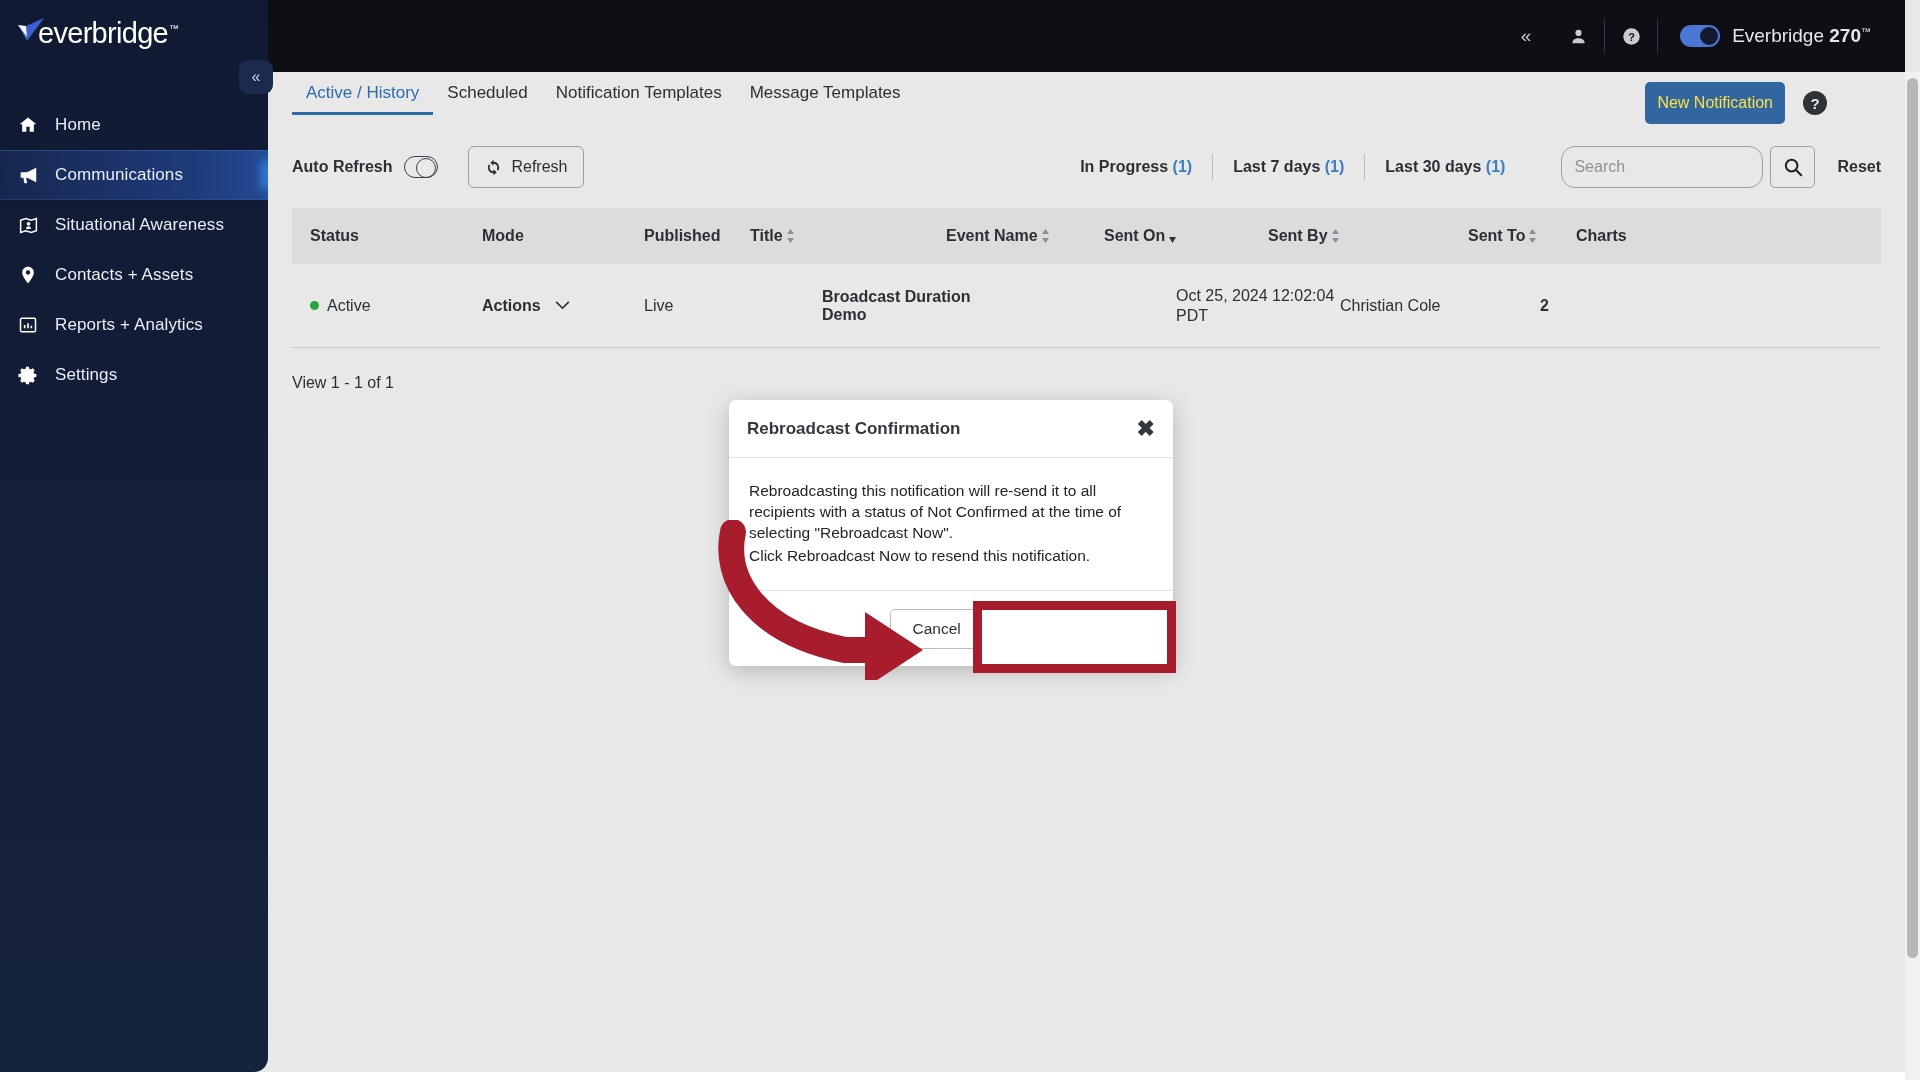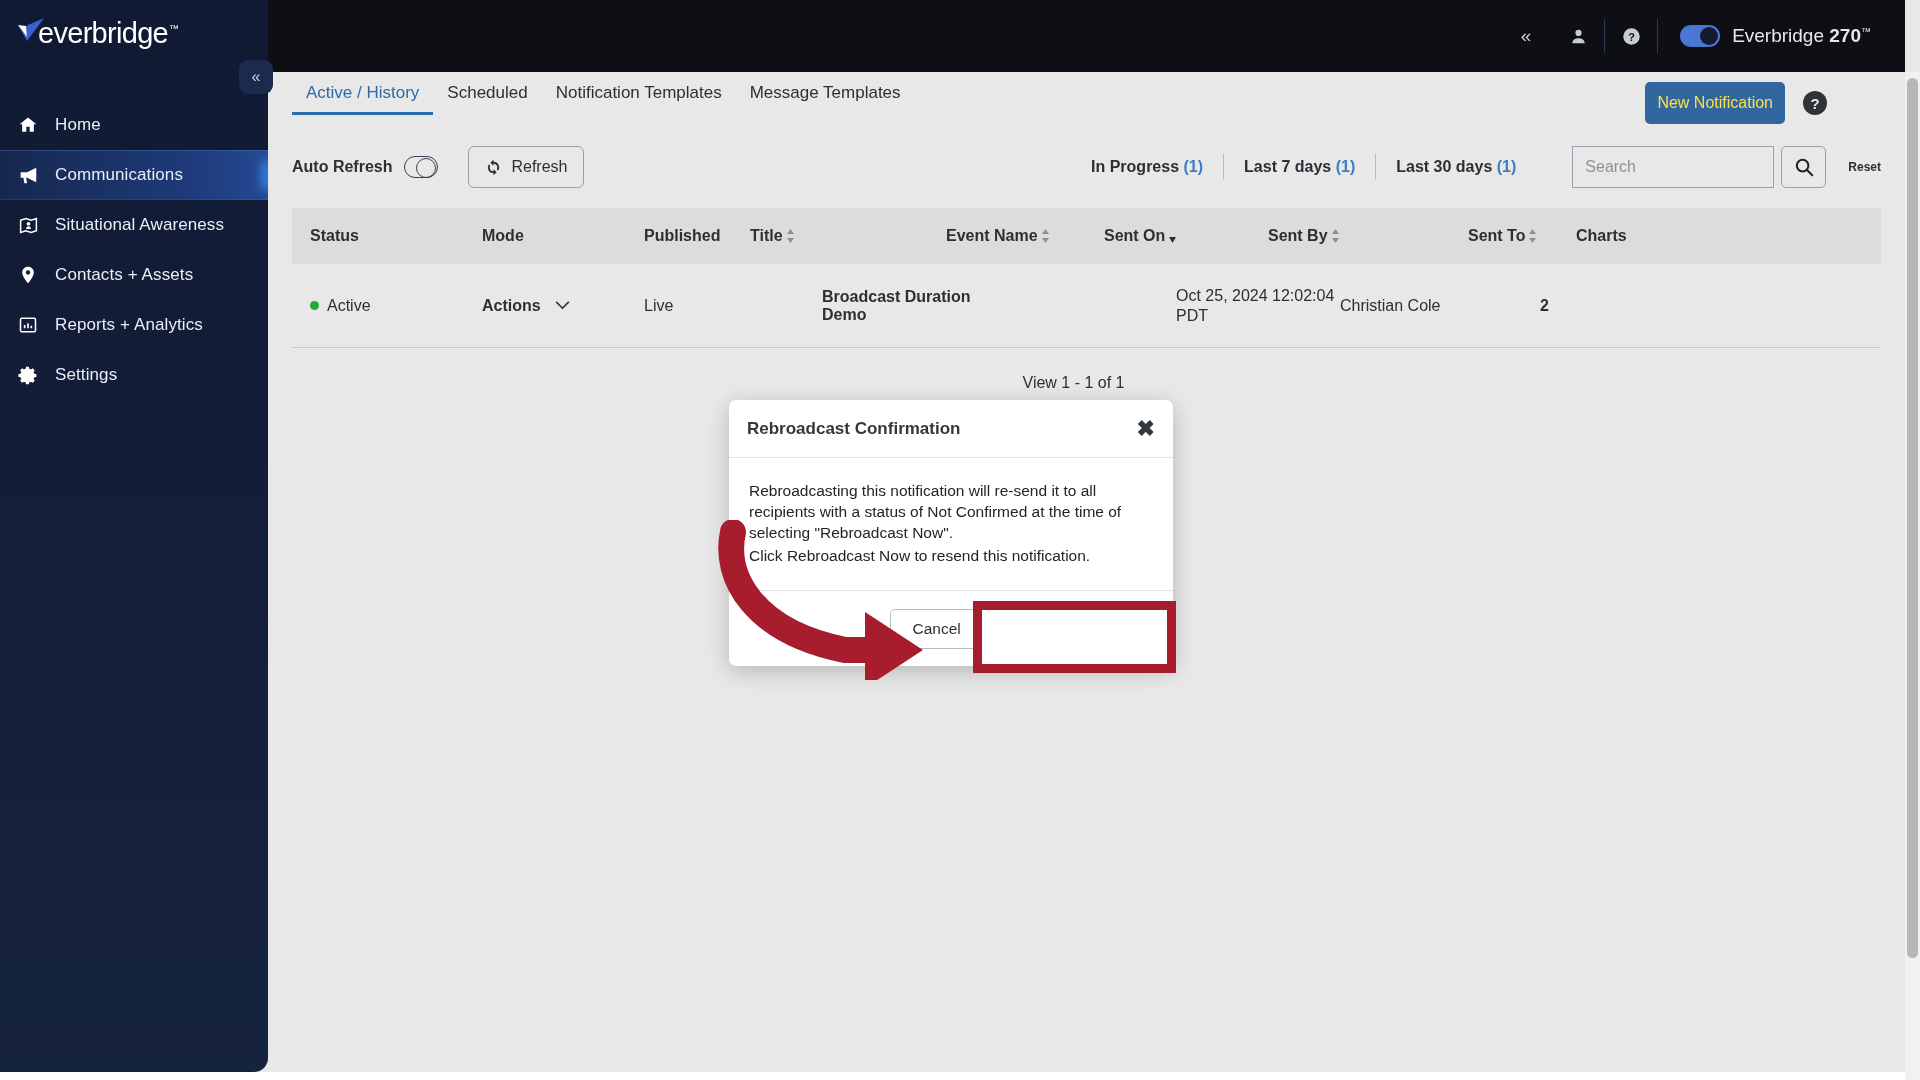--- a/index.html
+++ b/index.html
@@ -216,36 +216,36 @@
   }
   .filter-link {
     font-size: 16px; font-weight: 700; color: #2c2f35;
     padding: 0 20px; cursor: pointer; white-space: nowrap;
   }
   .filter-link .cnt { color: #3c7ec0; }
   .f-sep { width: 1px; height: 26px; background: #b9bcc2; }
   .search-wrap { display: flex; align-items: center; margin-left: 36px; }
   .search-input {
     width: 202px; height: 42px;
-    border: 1px solid #9aa0ab; border-radius: 0;
+    border: 1px solid #9aa0ab; border-radius: 14px;
     background: #e8e8e8;
     padding: 0 12px;
     font-size: 16px; color: #33373e;
     font-family: "Liberation Sans", sans-serif;
   }
   .search-input::placeholder { color: #8c919a; }
   .search-btn {
     width: 45px; height: 42px; margin-left: 7px;
     border: 1px solid #9aa0ab; border-radius: 5px;
     background: #e8e8e8;
     display: flex; align-items: center; justify-content: center;
     cursor: pointer;
   }
   .reset-link {
-    margin-left: 22px; font-size: 12px; font-weight: 700;
+    margin-left: 22px; font-size: 16px; font-weight: 700;
     color: #2c2f35; cursor: pointer;
   }
 
   
   .table-wrap { padding: 0 24px; }
   .thead {
     display: flex; align-items: center;
     height: 56px;
     background: #dcdcdc;
   }
@@ -290,21 +290,21 @@
     width: 2px; height: 50%; background: #e8e8e8;
     transform: translateX(-50%);
   }
   .donut::after {
     content: ""; position: absolute; left: 50%; top: 50%;
     transform: translate(-50%,-50%);
     width: 20px; height: 20px; border-radius: 50%;
     background: #e8e8e8;
   }
   .viewcount {
-    text-align: center;
+    text-align: left;
     padding: 26px 26px 0 0;
     font-size: 16px; color: #2c2f35;
   }
 
   
   .modal {
     position: absolute;
     left: 729px; top: 400px;
     width: 444px;
     background: #ffffff;

